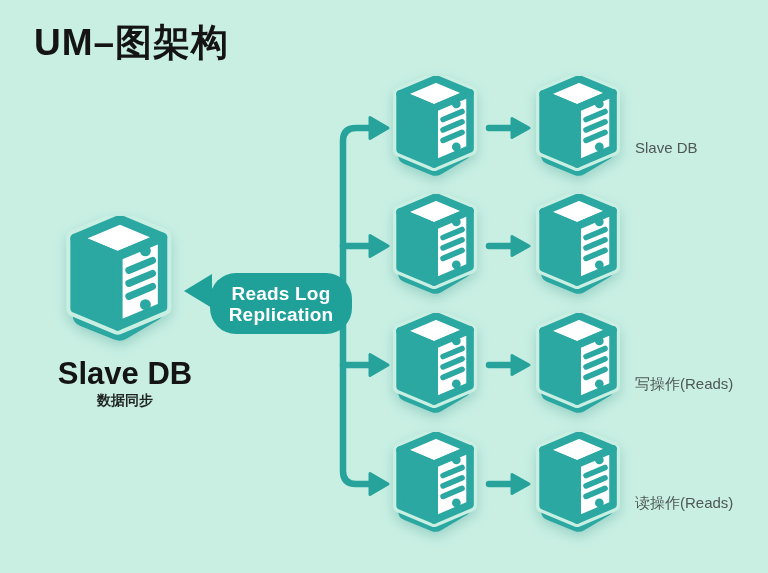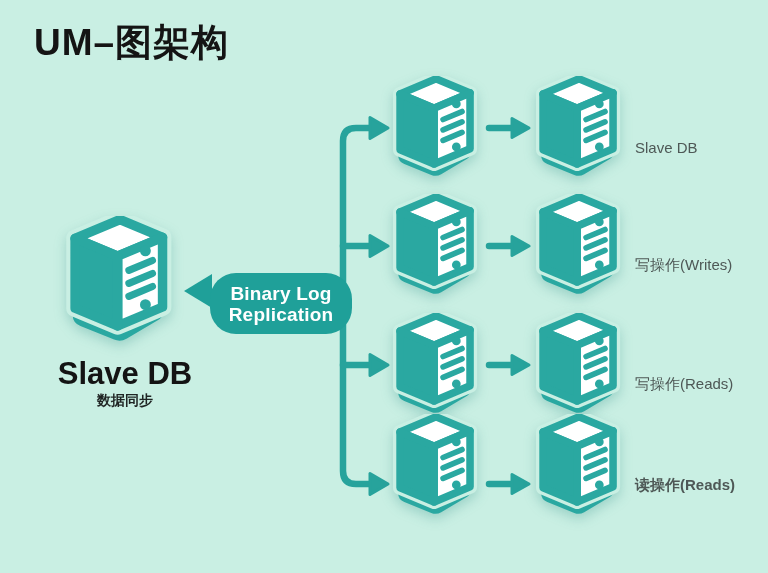--- a/index.html
+++ b/index.html
@@ -48,21 +48,21 @@
   }
   .callout-body{
     position:absolute;left:26px;top:0;width:142px;height:61px;
     background:var(--callout);border-radius:26px;
     display:flex;flex-direction:column;justify-content:center;align-items:center;
   }
   .callout-body div{color:var(--white);font-size:19px;font-weight:700;line-height:21px;letter-spacing:.2px;}
 
   
   .row{position:absolute;left:389px;width:379px;height:104px;z-index:2;}
-  .row-0{top:76px;} .row-1{top:194px;} .row-2{top:313px;text-align:right;} .row-3{top:414px;font-weight:bold;}
+  .row-0{top:76px;} .row-1{top:194px;} .row-2{top:313px;text-align:right;} .row-3{top:432px;}
   .row .s1{position:absolute;left:0;top:0;width:94px;height:104px;}
   .row .s2{position:absolute;left:143px;top:0;width:94px;height:104px;}
   .row-label{
     position:absolute;left:246px;top:50%;transform:translateY(calc(-50% + 19px));
     white-space:nowrap;font-size:15px;color:var(--label);
   }
   .defs{position:absolute;width:0;height:0;overflow:hidden;}
 </style>
 </head>
 <body>
@@ -111,21 +111,21 @@
     <svg class="icon master-icon" viewBox="0 0 96 110">
         <use href="#server"></use>
       </svg>
     <div class="master-name">Slave DB</div>
     <div class="master-sub">数据同步</div>
   </div>
 
   <div class="callout">
     <div class="callout-tri"></div>
     <div class="callout-body">
-      <div>Binary Log</div>
+      <div>Reads Log</div>
       <div>Replication</div>
     </div>
   </div>
 
   <div class="row row-0">
     <svg class="icon s1" viewBox="0 0 96 110">
         <use href="#server"></use>
       </svg>
     <svg class="icon s2" viewBox="0 0 96 110">
         <use href="#server"></use>
@@ -133,21 +133,20 @@
     <div class="row-label">Slave DB</div>
   </div>
 
   <div class="row row-1">
     <svg class="icon s1" viewBox="0 0 96 110">
         <use href="#server"></use>
       </svg>
     <svg class="icon s2" viewBox="0 0 96 110">
         <use href="#server"></use>
       </svg>
-    <div class="row-label">写操作(Writes)</div>
   </div>
 
   <div class="row row-2">
     <svg class="icon s1" viewBox="0 0 96 110">
         <use href="#server"></use>
       </svg>
     <svg class="icon s2" viewBox="0 0 96 110">
         <use href="#server"></use>
       </svg>
     <div class="row-label">写操作(Reads)</div>

